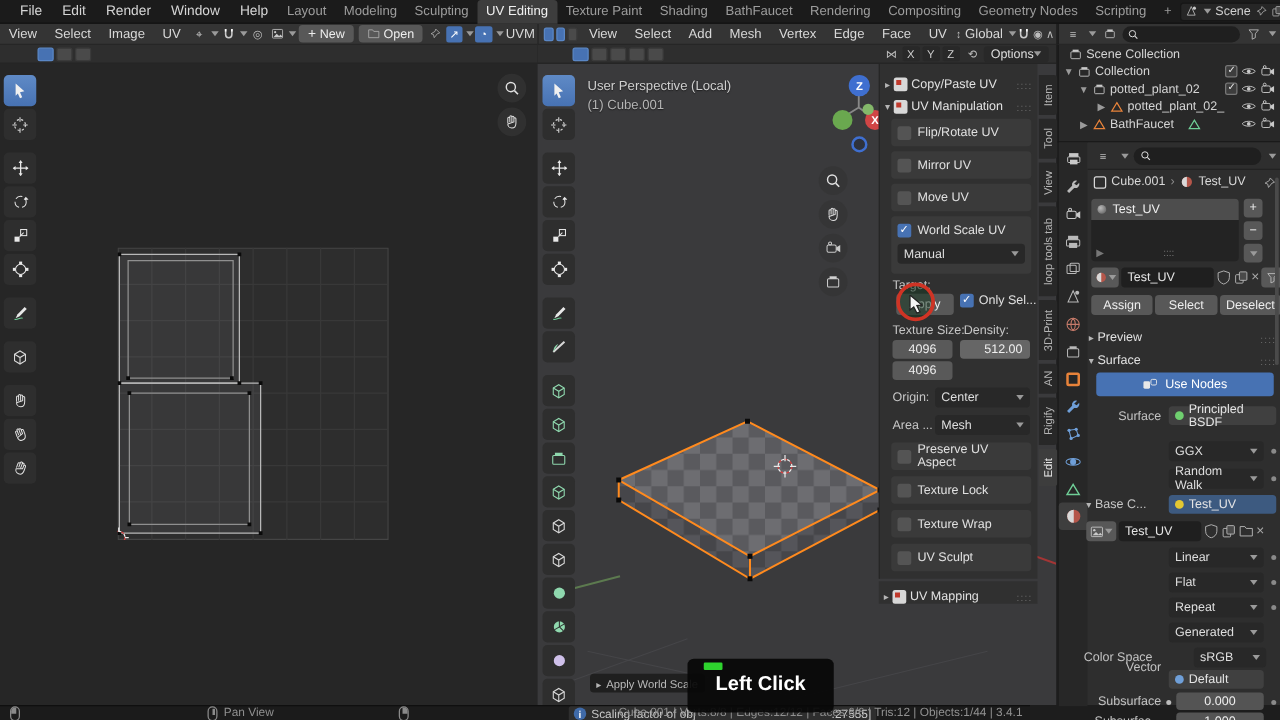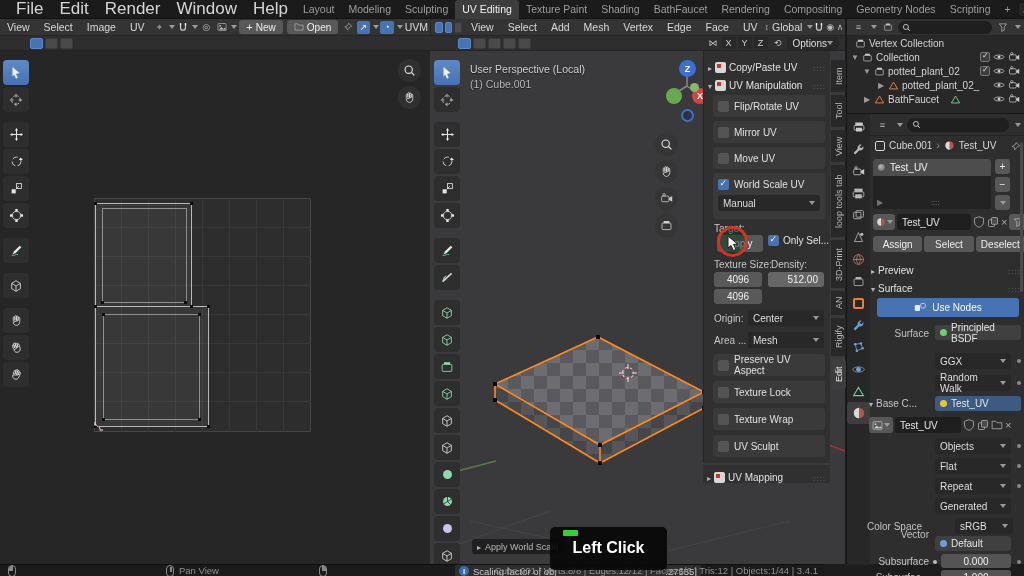--- a/index.html
+++ b/index.html
@@ -3,21 +3,21 @@
 <meta charset="utf-8">
 <style>
   html,body{margin:0;padding:0;background:#111;}
   *{box-sizing:border-box;font-family:"Liberation Sans","DejaVu Sans",sans-serif;}
   #stage{position:relative;width:1024px;height:576px;background:#1d1d1d;overflow:hidden;color:#c9c9c9;font-size:11px;}
   .r{position:absolute;}
   .fx{display:flex;align-items:center;}
   .nosel{user-select:none;}
   
   .topbar{left:0;top:0;width:1024px;height:19px;background:#1b1b1b;border-bottom:1px solid #131313;display:flex;align-items:center;z-index:6;}
-  .menu-item{padding:0 8px;color:#d6d6d6;font-size:17px;}
+  .menu-item{padding:0 8px;color:#d6d6d6;font-size:11px;}
   .ws-tab{padding:0 7px;height:19px;display:flex;align-items:center;color:#9d9d9d;font-size:10.5px;white-space:nowrap;}
   .ws-tab.active{background:#3d3d3d;color:#f0f0f0;border-radius:3px 3px 0 0;}
   .id-block{height:15px;background:#262626;border:1px solid #161616;border-radius:3px;display:flex;align-items:center;padding:0 3px;gap:3px;font-size:10px;color:#d0d0d0;}
   
   .hdr{top:19px;height:17px;background:#343434;border-bottom:1px solid #262626;display:flex;align-items:center;z-index:5;}
   .hmenu{padding:0 7px;color:#d8d8d8;font-size:10.5px;white-space:nowrap;}
   .hicon{width:15px;height:13px;border-radius:2px;display:flex;align-items:center;justify-content:center;color:#bdbdbd;font-size:9px;margin:0 1px;}
   .hicon.blue{background:#4772b3;color:#fff;}
   .chev{width:0;height:0;border-left:3px solid transparent;border-right:3px solid transparent;border-top:4px solid #9a9a9a;margin-left:2px;}
   .toolsettings{top:36px;height:15px;background:#2e2e2e;border-bottom:1px solid #242424;display:flex;align-items:center;z-index:4;}
@@ -768,21 +768,21 @@
           <use href="#sym-funnel"></use>
         </svg>
       </div>
       <span class="chev"></span>
   </div>
   <div class="r outliner">
     <div class="orow" style="padding-left:8px">
       <svg class="i" width="11" height="11" style="color:#c9c9c9">
           <use href="#sym-box"></use>
         </svg>
-      <span>Vertex Collection</span>
+      <span>Scene Collection</span>
     </div>
     <div class="orow" style="padding-left:4px">
       <span class="arr">▼</span>
       <svg class="i" width="11" height="11" style="color:#c9c9c9">
           <use href="#sym-box"></use>
         </svg>
       <span>Collection</span>
       <span style="margin-left:auto" class="fx">
         <span class="ochk"></span>
         <svg class="i" width="12" height="12" style="margin:0 3px">
@@ -1047,21 +1047,21 @@
       <svg class="i" width="12" height="12">
           <use href="#sym-copy"></use>
         </svg>
       <svg class="i" width="12" height="12">
           <use href="#sym-folder"></use>
         </svg>
       <span style="color:#aaa;font-size:11px">×</span>
     </div>
 
     <div class="dd" style="position:absolute;left:88px;top:324px;width:76px">
-        <span>Objects</span>
+        <span>Linear</span>
         <span class="chev"></span>
       </div>
     <span class="decor-dot" style="left:170px;top:330px"></span>
     <div class="dd" style="position:absolute;left:88px;top:344px;width:76px">
         <span>Flat</span>
         <span class="chev"></span>
       </div>
     <span class="decor-dot" style="left:170px;top:350px"></span>
     <div class="dd" style="position:absolute;left:88px;top:364px;width:76px">
         <span>Repeat</span>

